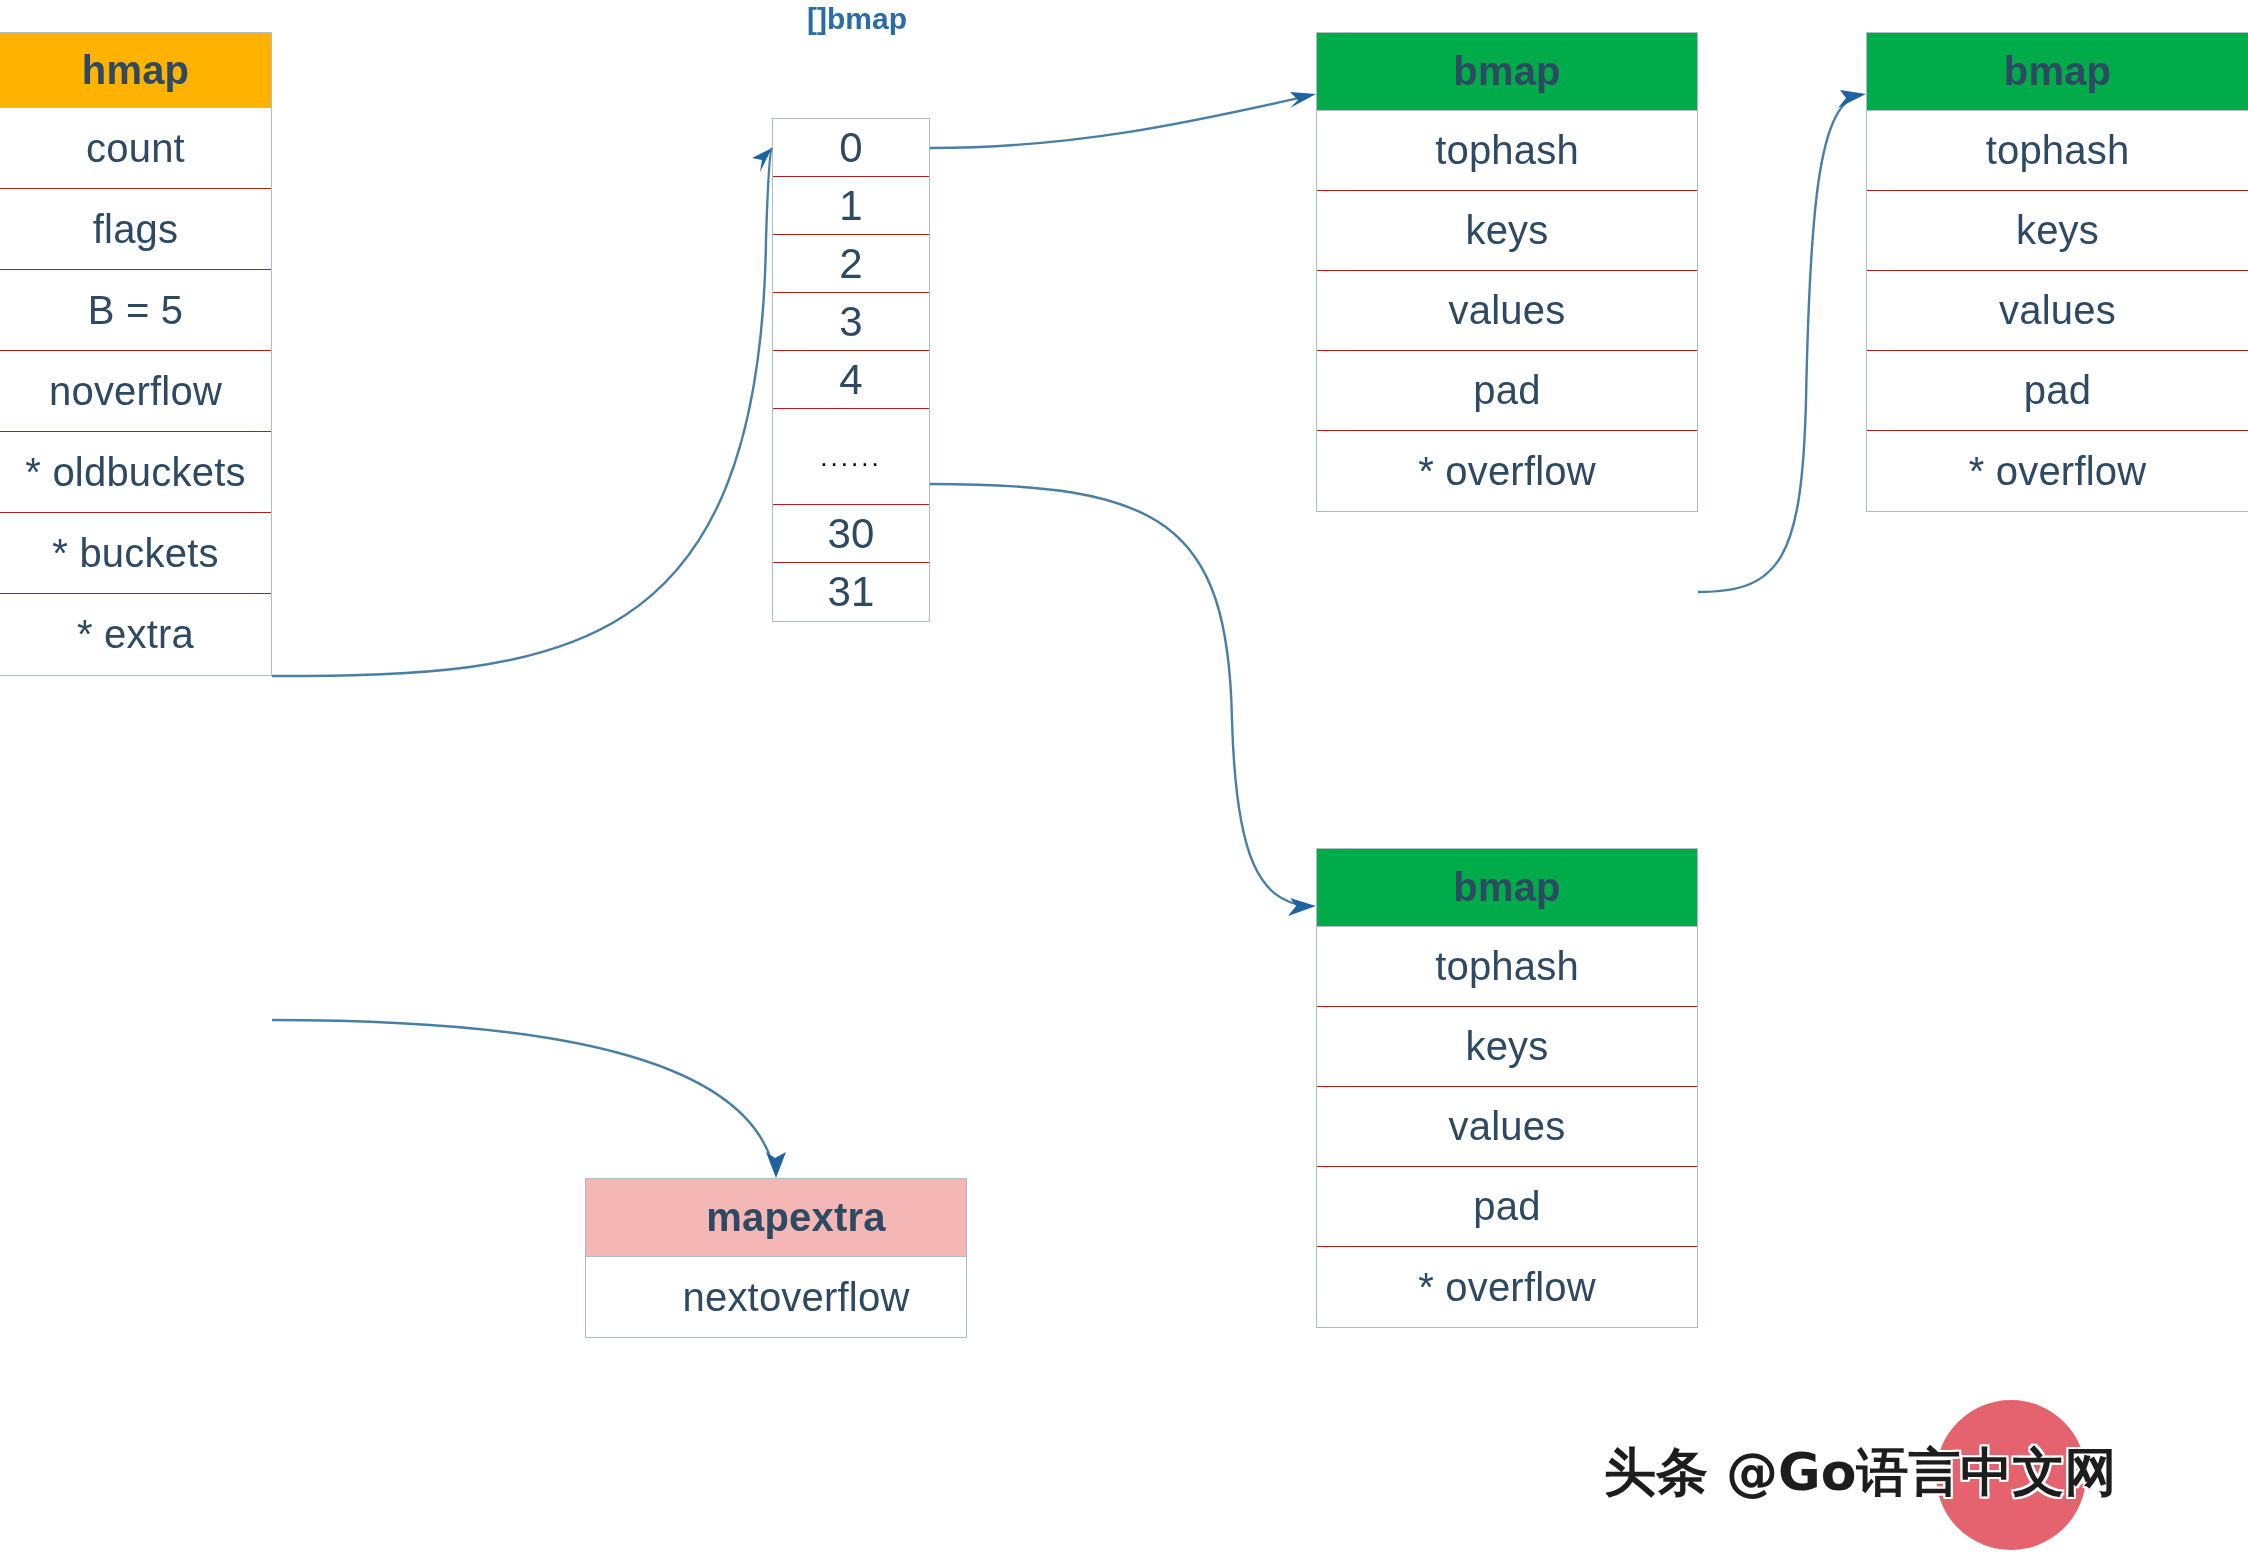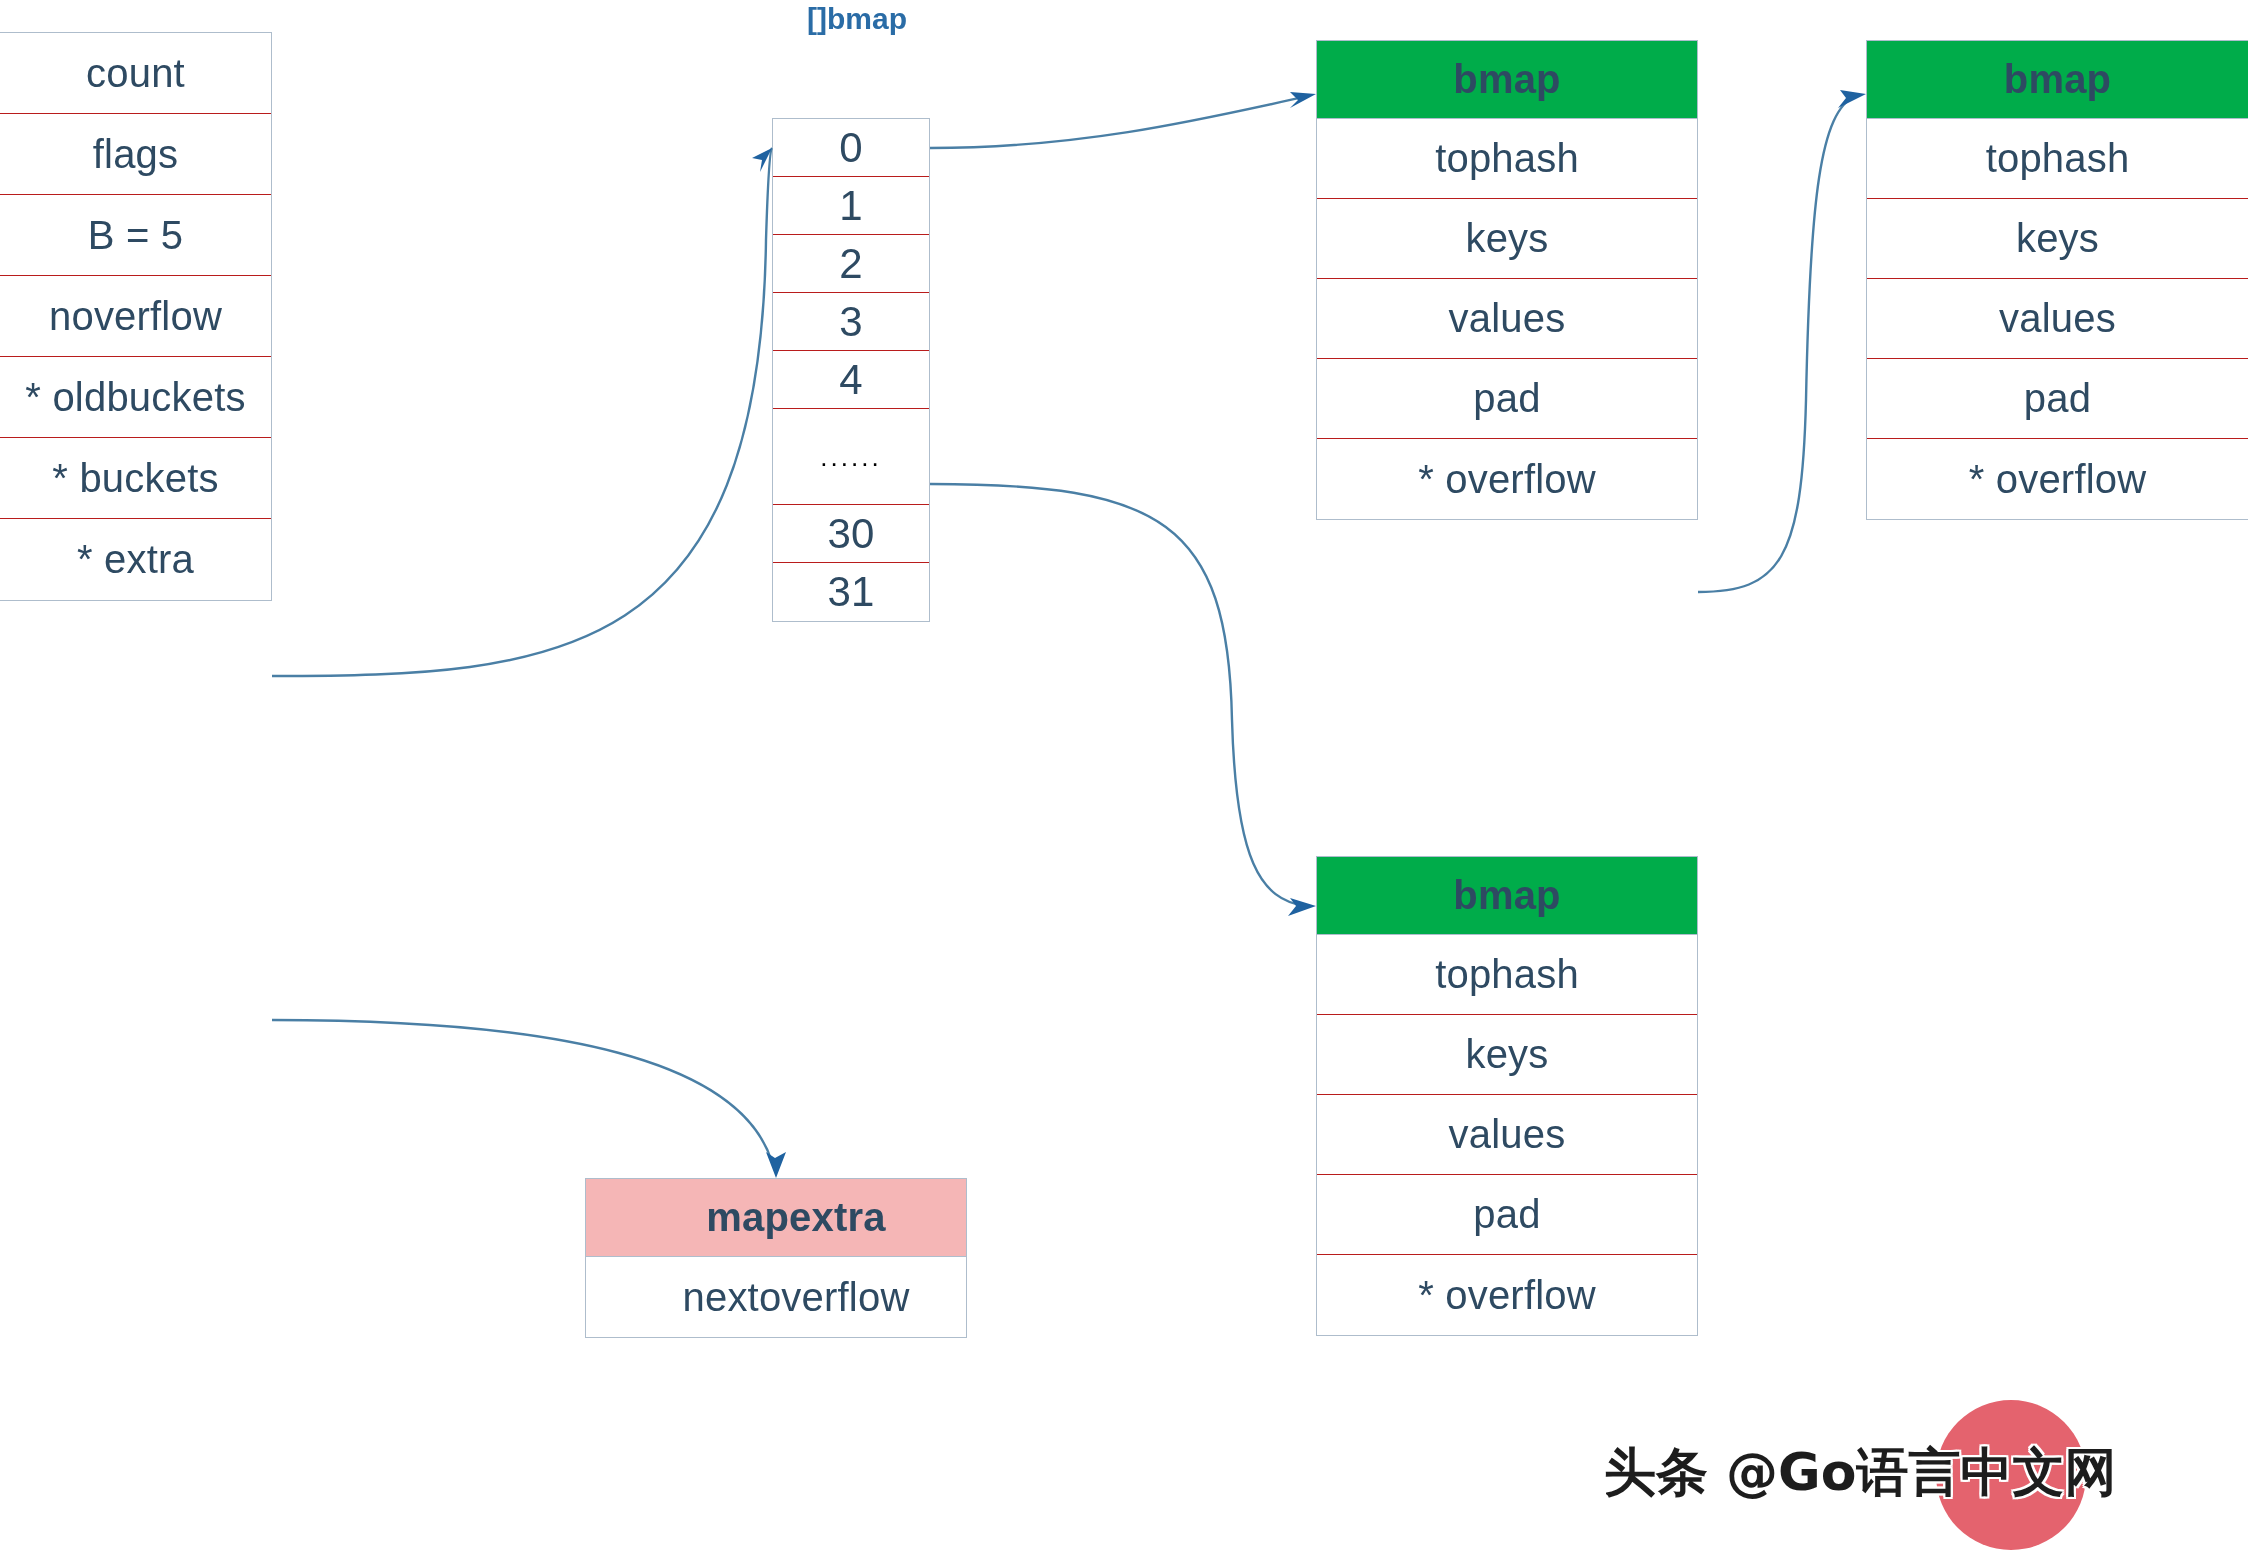--- a/index.html
+++ b/index.html
@@ -81,21 +81,21 @@
   #bmap-slice .row.wide { height: 96px; }
   #bmap-slice .dots {
     display: inline-block;
     letter-spacing: 3px;
     font-size: 26px;
     color: #000000;
     line-height: 1;
   }
 
   
-  .bmap { width: 382px; margin-top: 8px; }
+  .bmap { width: 382px; }
   .bmap .row { height: 80px; }
   .bmap .row.head { height: 78px; }
 
   #bmap-a { left: 1316px; top: 32px; }
   #bmap-b { left: 1866px; top: 32px; width: 382px; border-right: none; }
   #bmap-c { left: 1316px; top: 848px; }
 
   
   #mapextra {
     left: 585px;
@@ -148,20 +148,21 @@
        2px 2px 0 #ffffff, -2px -2px 0 #ffffff,
        2px -2px 0 #ffffff, -2px 2px 0 #ffffff;
   }
 </style>
 </head>
 <body>
 
 <div id="canvas">
 
   <div class="struct" id="hmap">
+    <div class="row head orange">hmap</div>
     <div class="row">count</div>
     <div class="row">flags</div>
     <div class="row">B = 5</div>
     <div class="row">noverflow</div>
     <div class="row">* oldbuckets</div>
     <div class="row">* buckets</div>
     <div class="row">* extra</div>
   </div>
 
   <div id="bmap-slice-title">[]bmap</div>

